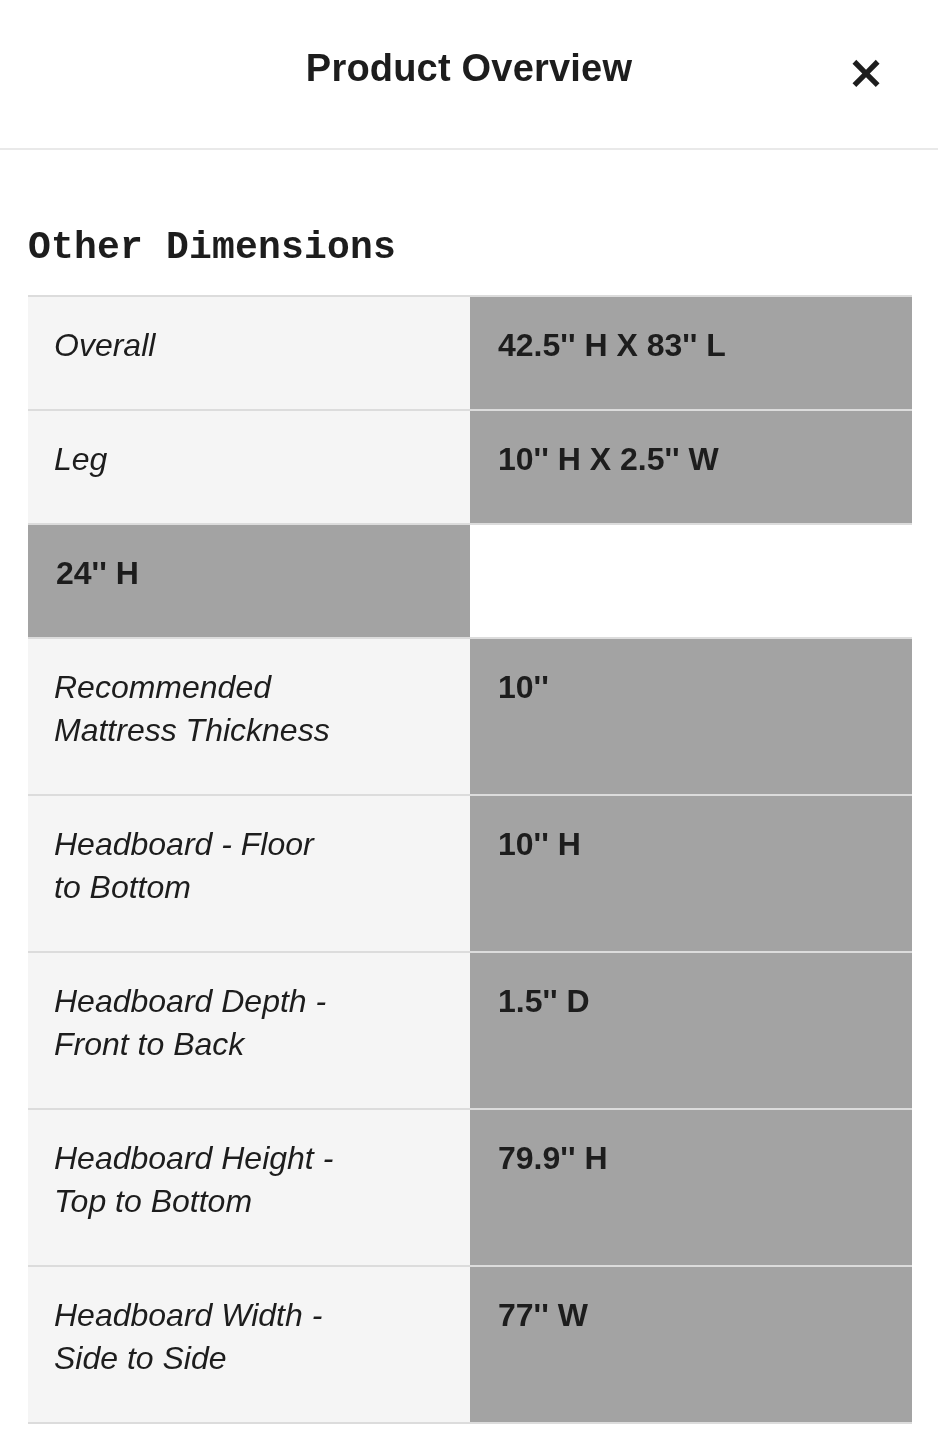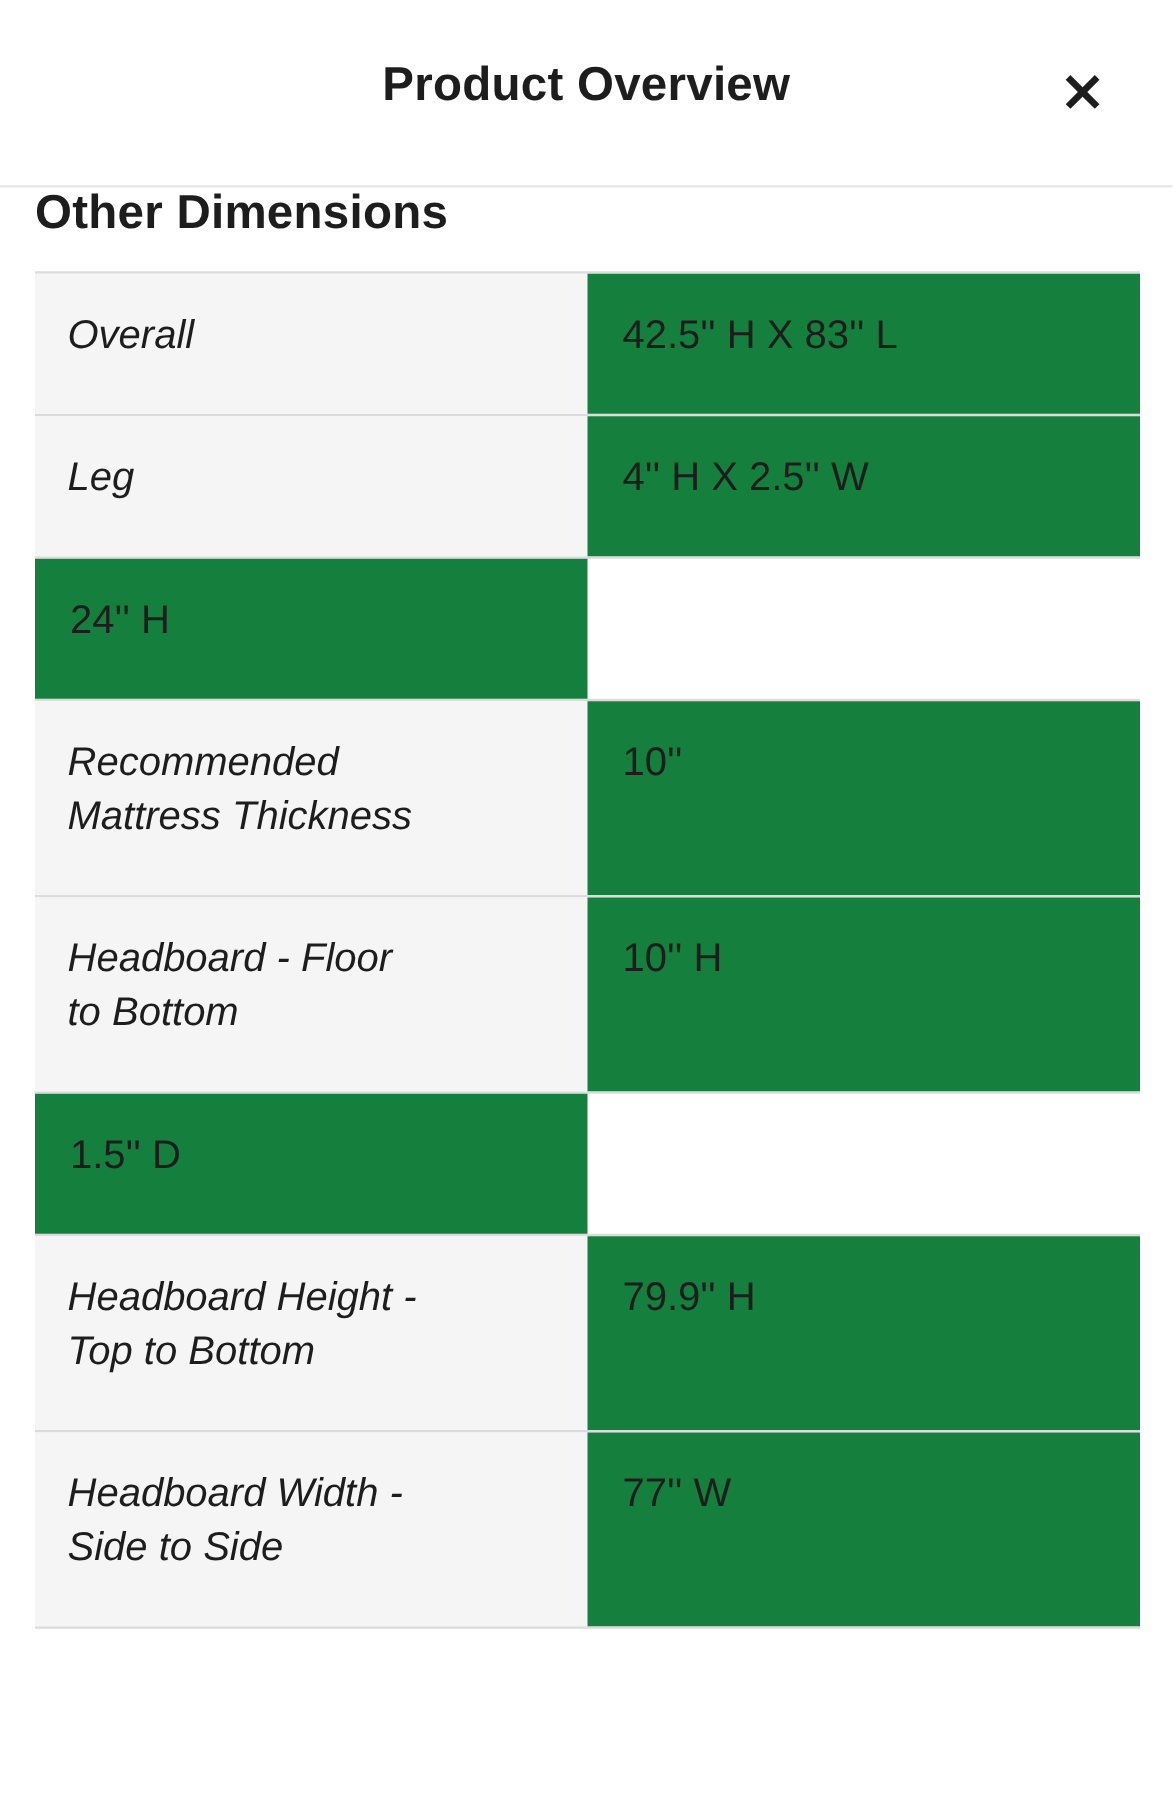--- a/index.html
+++ b/index.html
@@ -48,47 +48,50 @@
     font-family:"DejaVu Sans", sans-serif;
     font-size:46px;
     font-weight:600;
     line-height:1;
     color:#1d1d1d;
   }
   .content{
     padding:0 26px 0 28px;
   }
   .section-heading{
+    margin-top:78px;
     margin-bottom:27px;
     font-size:38px;
     font-weight:700;
     line-height:40px;
     letter-spacing:0.2px;
+    font-family:Liberation Mono, monospace;
   }
   .dim-table{
     border-top:2px solid var(--row-border);
   }
   .dim-row{
     display:flex;
     border-bottom:2px solid var(--row-border);
   }
   .dim-cell{
     width:50%;
     font-size:32px;
     line-height:43px;
     padding:27px 26px 42px 26px;
   }
   .dim-label{
     background:var(--cell-bg);
     white-space:pre-line;
     font-style:italic;
   }
   .dim-value{
-    background:#15803d;
+    background:#a3a3a3;
     padding-left:28px;
+    font-weight:bold;
   }
 </style>
 </head>
 <body>
 
 <header class="modal-header">
   <h1 class="modal-title">Product Overview</h1>
   <button class="close-btn" aria-label="Close">
     <span class="close-glyph">×</span>
   </button>
@@ -97,36 +100,38 @@
 <main class="content">
   <h2 class="section-heading">Other Dimensions</h2>
 
   <div class="dim-table">
     <div class="dim-row">
       <div class="dim-cell dim-label">Overall</div>
       <div class="dim-cell dim-value">42.5'' H X 83'' L</div>
     </div>
     <div class="dim-row">
       <div class="dim-cell dim-label">Leg</div>
-      <div class="dim-cell dim-value">4'' H X 2.5'' W</div>
+      <div class="dim-cell dim-value">10'' H X 2.5'' W</div>
     </div>
     <div class="dim-row">
       <div class="dim-cell dim-value">24'' H</div>
     </div>
     <div class="dim-row">
       <div class="dim-cell dim-label">Recommended
 Mattress Thickness</div>
       <div class="dim-cell dim-value">10''</div>
     </div>
     <div class="dim-row">
       <div class="dim-cell dim-label">Headboard - Floor
 to Bottom</div>
       <div class="dim-cell dim-value">10'' H</div>
     </div>
     <div class="dim-row">
+      <div class="dim-cell dim-label">Headboard Depth -
+Front to Back</div>
       <div class="dim-cell dim-value">1.5'' D</div>
     </div>
     <div class="dim-row">
       <div class="dim-cell dim-label">Headboard Height -
 Top to Bottom</div>
       <div class="dim-cell dim-value">79.9'' H</div>
     </div>
     <div class="dim-row">
       <div class="dim-cell dim-label">Headboard Width -
 Side to Side</div>

